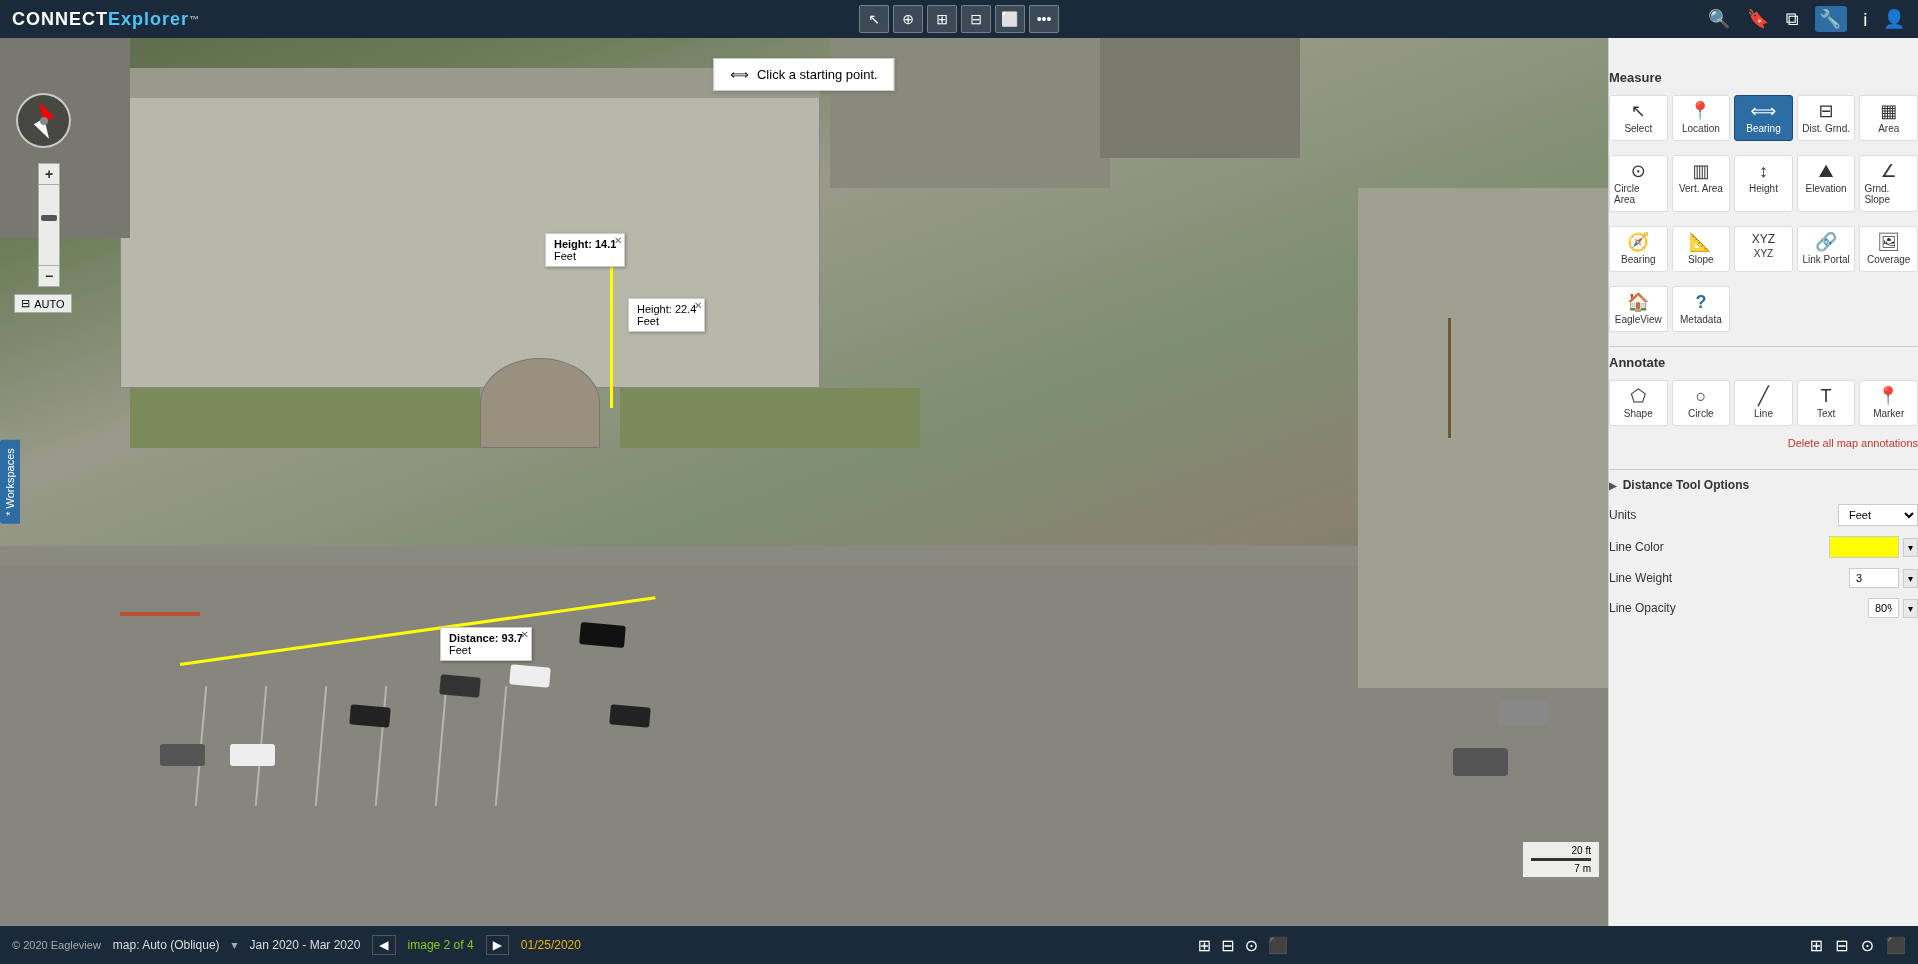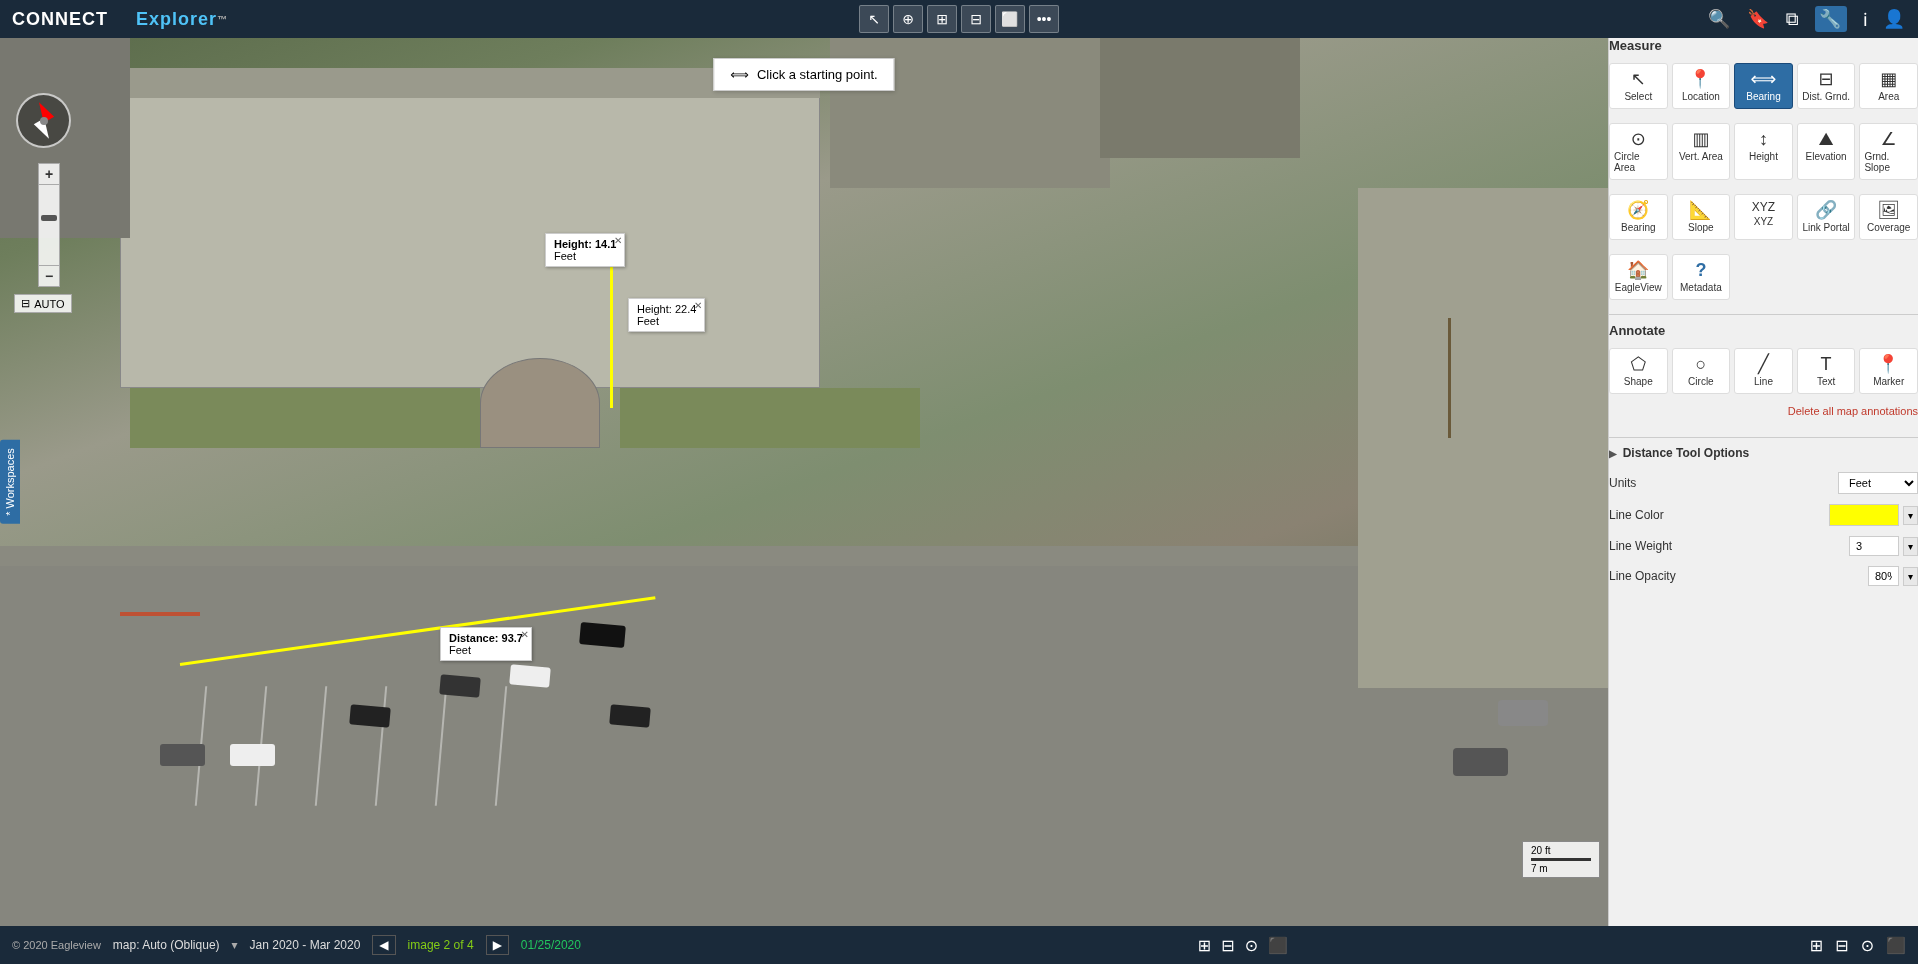--- a/index.html
+++ b/index.html
@@ -8,21 +8,21 @@
     
     #topbar {
       position: absolute; top: 0; left: 0; right: 0; height: 38px;
       background: #1a2a3a; display: flex; align-items: center; z-index: 100;
     }
     #logo {
       padding: 0 12px; color: white; font-size: 18px; font-weight: bold; letter-spacing: 1px;
       display: flex; align-items: center;
     }
     #logo span.connect { color: white; }
-    #logo span.explorer { color: #4fc3f7; margin-left: 28px; }
+    #logo span.explorer { color: #4fc3f7; }
     #logo span.tm { font-size: 10px; color: #aaa; vertical-align: super; }
 
     #top-tools {
       position: absolute; left: 50%; transform: translateX(-50%);
       display: flex; align-items: center; gap: 4px;
     }
     .top-tool-btn {
       width: 30px; height: 28px; background: rgba(255,255,255,0.15);
       border: 1px solid rgba(255,255,255,0.3); color: white;
       display: flex; align-items: center; justify-content: center;
@@ -138,44 +138,45 @@
       background: #1a2a3a; display: flex; align-items: center; color: white;
       font-size: 12px; gap: 12px; padding: 0 12px; z-index: 100;
     }
     #bottom-bar .copyright { color: #aaa; font-size: 11px; }
     #bottom-bar .date-range { color: #ddd; }
     .bottom-nav-btn {
       background: none; border: 1px solid #555; color: white;
       padding: 2px 6px; cursor: pointer; font-size: 12px;
     }
     .image-count { color: #84cc16; }
-    .date-text { color: #22c55e; }
+    .date-text { color: #eab308; }
 
     
     #scale-bar {
       position: absolute; bottom: 50px; right: 320px; z-index: 50;
       background: rgba(255,255,255,0.8); padding: 2px 6px; font-size: 10px;
       border: 1px solid #888;
+      text-align: right;
     }
 
     
     #right-panel {
       position: absolute; top: 0; right: 0; width: 310px; bottom: 0;
       background: #f0f0f0; border-left: 1px solid #ccc; z-index: 80;
       display: flex; flex-direction: column;
     }
     #panel-header {
       background: #2e5f8a; color: white; padding: 10px 12px;
       display: flex; align-items: center; justify-content: space-between;
       font-size: 14px; font-weight: bold;
     }
     #panel-close {
       background: none; border: none; color: white; font-size: 16px; cursor: pointer;
     }
-    #panel-content { flex: 1; overflow-y: auto; }
+    #panel-content { flex: 1; overflow-y: auto; margin-top: 32px; }
 
     .section-title {
       font-weight: bold; font-size: 13px; color: #333; margin-bottom: 10px;
     }
 
     .tool-grid {
       display: grid; grid-template-columns: repeat(5, 1fr); gap: 4px;
       margin-bottom: 14px;
     }
     .tool-btn {

